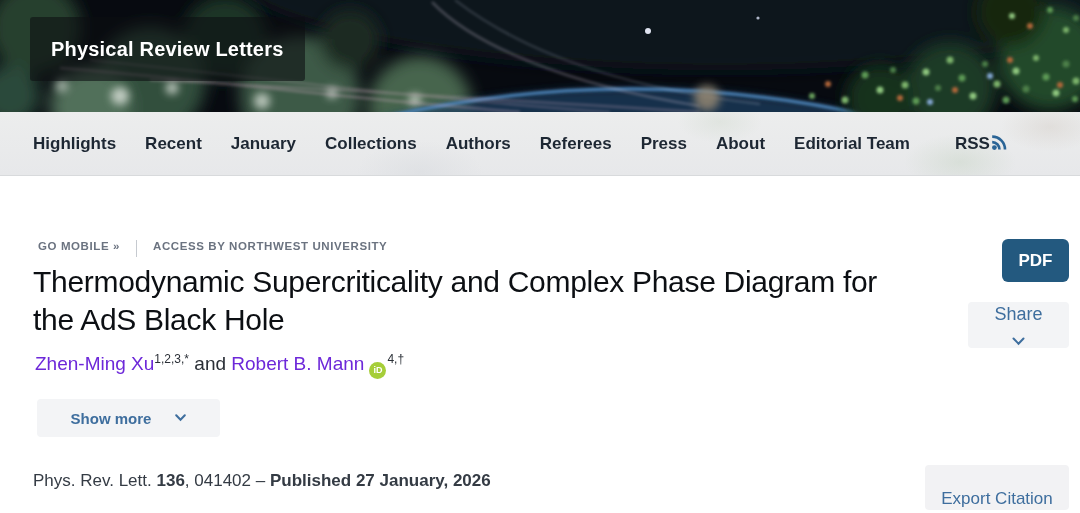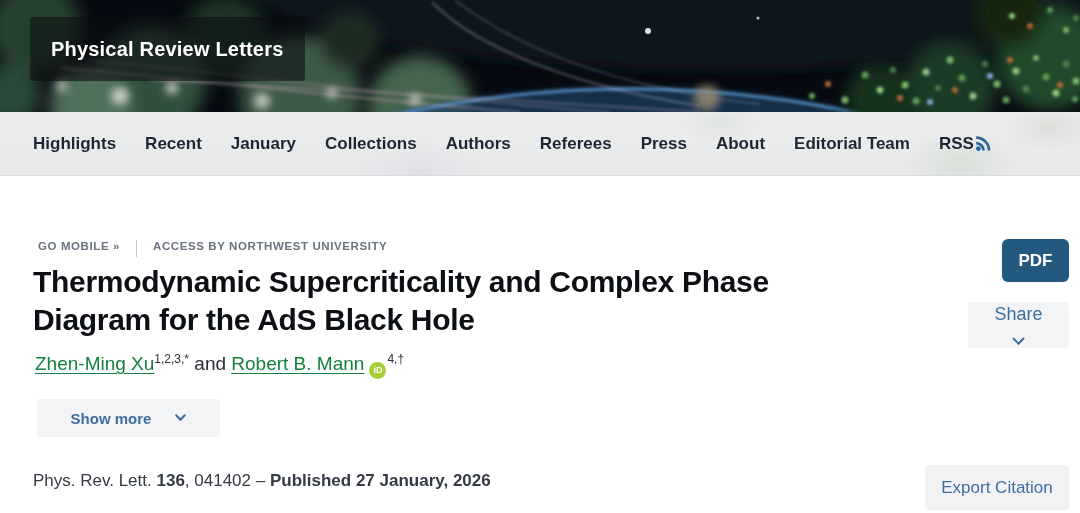--- a/index.html
+++ b/index.html
@@ -27,53 +27,53 @@
       radial-gradient(80px 40px at 960px 50px, rgba(180,200,175,0.3), transparent 70%),
       radial-gradient(70px 35px at 1050px 15px, rgba(200,190,180,0.3), transparent 70%),
       radial-gradient(90px 45px at 420px 60px, rgba(215,218,222,0.5), transparent 70%),
       linear-gradient(180deg,#eceded,#e7e8ea);
     border-bottom:1px solid #d8dadc;
     display:flex;align-items:center;gap:29px;padding-left:33px;
   }
   .nav-item{
     font-size:17px;font-weight:700;color:#1d2733;text-decoration:none;cursor:pointer;white-space:nowrap;
   }
-  .nav-rss{display:inline-flex;align-items:center;gap:1px;}
+  .nav-rss{display:inline-flex;align-items:flex-start;gap:1px;margin-left:16px;}
   
   .util-row{position:absolute;left:38px;top:240px;display:flex;align-items:flex-start;gap:16px;}
   .util-text{font-size:11.5px;font-weight:700;letter-spacing:0.6px;color:#6b7380;text-decoration:none;white-space:nowrap;}
   .vdiv{width:1px;height:17px;background:#c6cad0;}
   
   .article-title{
     position:absolute;left:33px;top:263px;width:855px;margin:0;
-    font-size:30px;line-height:38px;font-weight:700;color:#0c0f13;letter-spacing:-0.3px;
+    font-size:30px;line-height:38px;font-weight:400;color:#0c0f13;letter-spacing:-0.3px;
   }
   .authors{position:absolute;left:35px;top:353px;margin:0;font-size:19px;color:#2a2f36;}
-  .author-link{color:#15803d;text-decoration:underline;text-underline-offset:3px;text-decoration-thickness:1px;cursor:pointer;}
+  .author-link{color:#6d28d9;text-underline-offset:3px;text-decoration-thickness:1px;cursor:pointer;}
   .authors sup{font-size:12px;color:#2a2f36;line-height:0;}
   .orcid-badge{
     display:inline-flex;width:17px;height:17px;border-radius:50%;background:#a6ce39;color:#fff;
     font-size:9px;font-weight:700;align-items:center;justify-content:center;margin:0 1px 0 5px;
     vertical-align:-3px;cursor:pointer;
   }
   .citation{position:absolute;left:33px;top:471px;margin:0;font-size:17px;color:#343b44;}
   .citation b{font-weight:700;}
   
   .pdf-btn{
     position:absolute;left:1002px;top:239px;width:67px;height:43px;background:#23597f;border-radius:6px;
     color:#fff;font-weight:700;font-size:17px;display:flex;align-items:center;justify-content:center;
     text-decoration:none;cursor:pointer;font-family:inherit;
   }
   .soft-btn{
     border:none;border-radius:4px;background:#f3f4f6;color:#3e6e9e;cursor:pointer;
     display:flex;align-items:center;justify-content:center;font-family:inherit;
   }
   .share-btn{position:absolute;left:968px;top:302px;width:101px;height:46px;font-size:18px;gap:12px;flex-direction:column;}
   .show-more-btn{position:absolute;left:37px;top:399px;width:183px;height:38px;font-size:15px;font-weight:700;gap:24px;}
-  .export-btn{position:absolute;left:925px;top:465px;width:144px;height:45px;font-size:17px;background:#f2f2f4;}
+  .export-btn{position:absolute;left:925px;top:465px;width:144px;height:45px;font-size:17px;background:#f2f2f4;align-items:flex-end;}
   .chev{flex:none;}
 </style>
 </head>
 <body>
 
 <header class="banner">
   <svg width="1080" height="112" viewBox="0 0 1080 112" preserveAspectRatio="none" aria-hidden="true">
     <defs>
       <filter id="b8" x="-50%" y="-50%" width="200%" height="200%">
           <feGaussianBlur stdDeviation="8"></feGaussianBlur>

